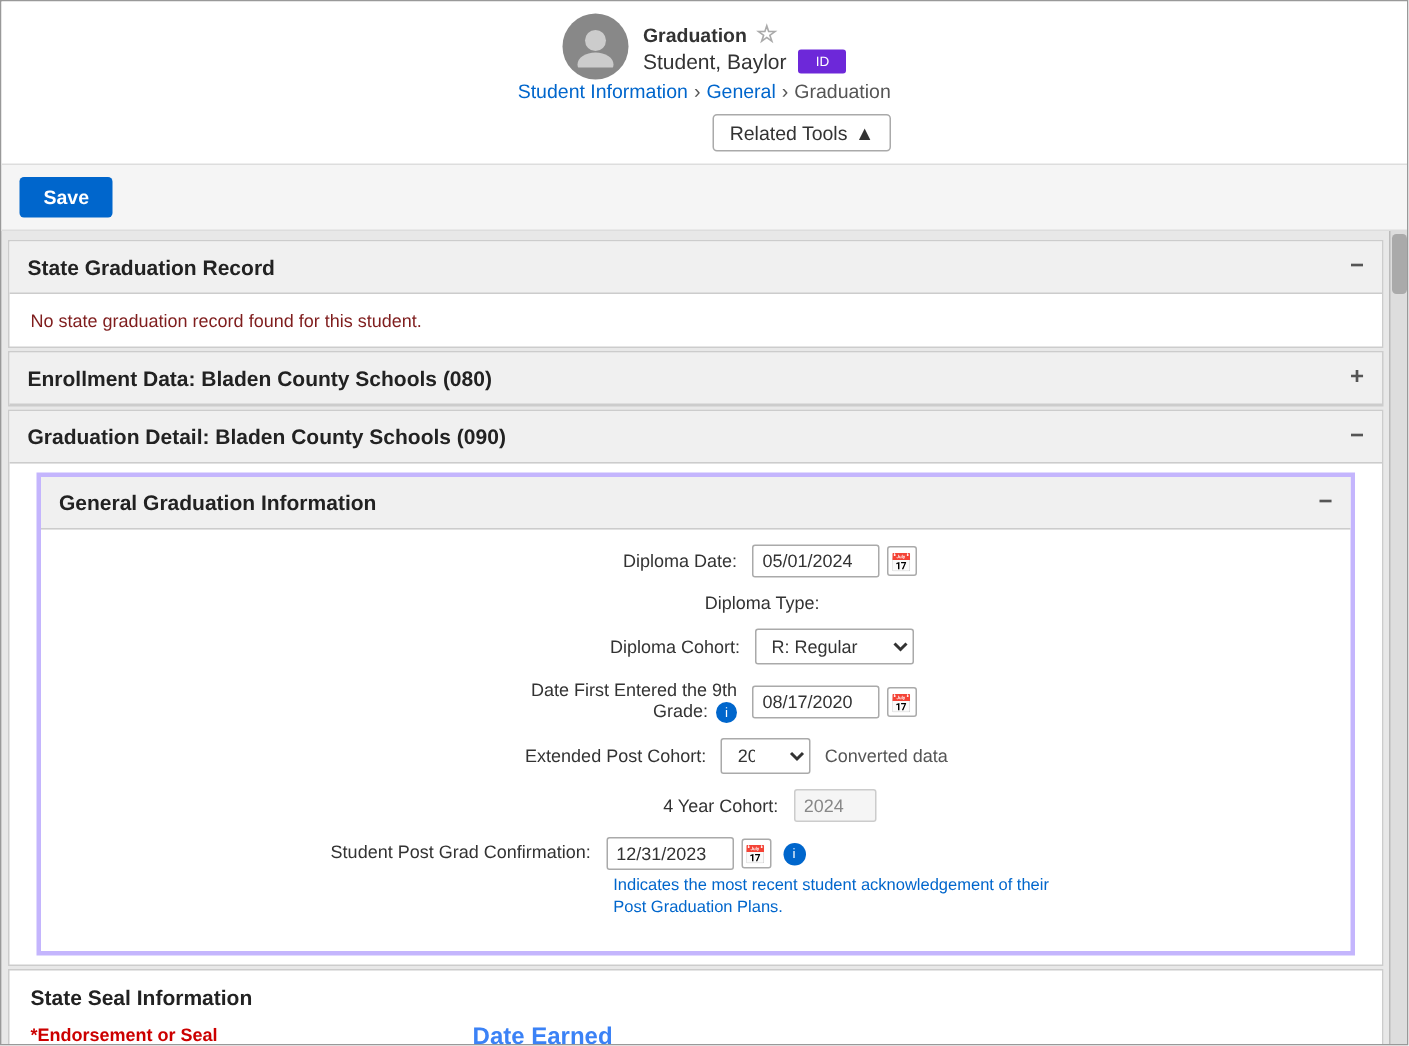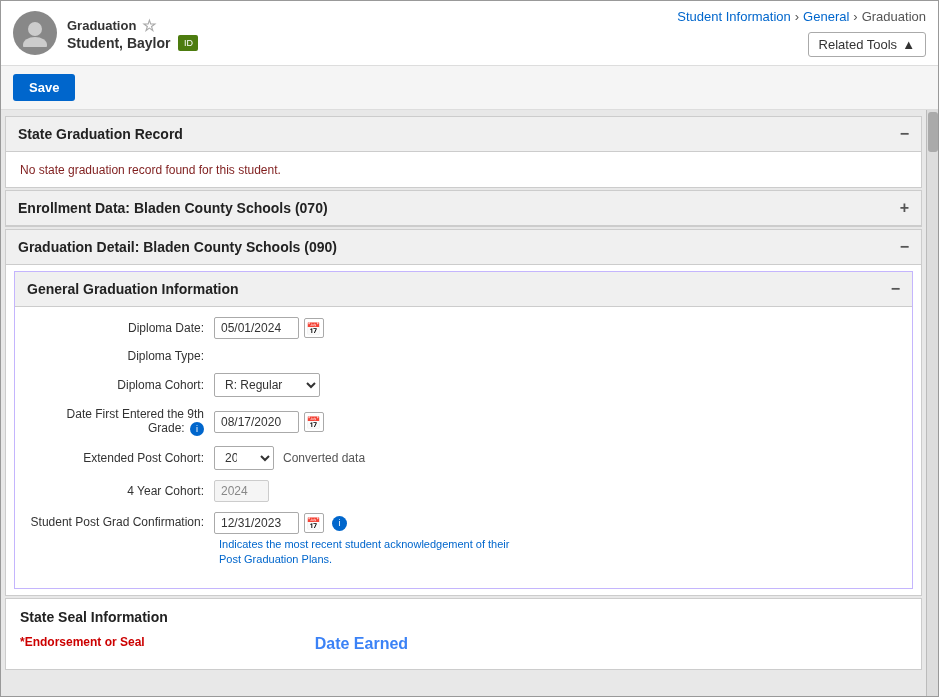--- a/index.html
+++ b/index.html
@@ -1,30 +1,30 @@
 <!DOCTYPE html>
 <html><head>
   <meta charset="utf-8">
   <style>
     * { box-sizing: border-box; margin: 0; padding: 0; font-family: Arial, sans-serif; font-size: 13px; }
     body { background: #e8e8e8; width: 939px; height: 697px; overflow: hidden; }
 
     .app-container { width: 939px; height: 697px; background: #fff; display: flex; flex-direction: column; border: 1px solid #999; }
 
     
-    .header { background: #fff; padding: 8px 12px; border-bottom: 1px solid #ddd; display: flex; align-items: center; justify-content: space-between; }
+    .header { background: #fff; padding: 8px 12px; border-bottom: 1px solid #ddd; display: flex; align-items: center; justify-content: space-between; flex-direction: column; }
     .header-left { display: flex; align-items: center; gap: 10px; }
     .avatar { width: 44px; height: 44px; background: #888; border-radius: 50%; display: flex; align-items: center; justify-content: center; }
     .avatar svg { fill: #ccc; }
     .header-title { display: flex; flex-direction: column; }
     .title-row { display: flex; align-items: center; gap: 6px; font-size: 18px; font-weight: bold; color: #333; }
     .star-icon { color: #aaa; font-size: 16px; cursor: pointer; }
     .student-row { display: flex; align-items: center; gap: 8px; color: #333; font-size: 13px; }
-    .student-name { font-weight: bold; font-size: 14px; }
-    .id-icon { display: inline-block; width: 20px; height: 16px; background: #4d7c0f; color: white; font-size: 9px; text-align: center; line-height: 16px; border-radius: 2px; }
+    .student-name { font-weight: normal; font-size: 14px; }
+    .id-icon { display: inline-block; width: 32px; height: 16px; background: #6d28d9; color: white; font-size: 9px; text-align: center; line-height: 16px; border-radius: 2px; }
     .student-meta { color: #555; }
     .header-right { display: flex; flex-direction: column; align-items: flex-end; gap: 8px; }
     .breadcrumb { font-size: 12px; color: #0066cc; display: flex; align-items: center; gap: 4px; }
     .breadcrumb span { color: #555; }
     .breadcrumb a { color: #0066cc; text-decoration: none; cursor: pointer; }
     .related-tools-btn { background: #fff; border: 1px solid #aaa; padding: 4px 10px; border-radius: 3px; cursor: pointer; display: flex; align-items: center; gap: 5px; font-size: 13px; color: #333; }
 
     
     .save-bar { background: #f5f5f5; padding: 8px 12px; border-bottom: 1px solid #ddd; }
     .save-btn { background: #0066cc; color: white; border: none; padding: 6px 16px; border-radius: 3px; cursor: pointer; font-size: 13px; font-weight: bold; }
@@ -36,21 +36,21 @@
 
     
     .section { background: #fff; margin-bottom: 0; border: 1px solid #ccc; margin: 2px 0; }
     .section-header { background: #f0f0f0; padding: 8px 12px; display: flex; justify-content: space-between; align-items: center; border-bottom: 1px solid #ccc; cursor: pointer; }
     .section-header h3 { font-size: 14px; font-weight: bold; color: #222; }
     .section-toggle { font-size: 16px; color: #555; cursor: pointer; font-weight: bold; }
     .section-body { padding: 10px 14px; }
     .no-record-text { color: #7f1d1d; font-size: 12px; }
 
     
-    .form-row { display: flex; align-items: center; margin-bottom: 10px; }
+    .form-row { display: flex; align-items: center; margin-bottom: 10px; justify-content: center; }
     .form-label { text-align: right; width: 185px; min-width: 185px; padding-right: 10px; color: #333; font-size: 12px; font-weight: normal; }
     .form-label .info-icon { display: inline-block; width: 14px; height: 14px; background: #0066cc; color: white; border-radius: 50%; font-size: 9px; text-align: center; line-height: 14px; cursor: pointer; margin-left: 2px; }
     .form-control { display: flex; align-items: center; gap: 5px; }
     .date-input { border: 1px solid #aaa; padding: 3px 6px; border-radius: 2px; width: 85px; font-size: 12px; color: #333; }
     .cal-icon { display: inline-block; width: 20px; height: 20px; background: #fff; border: 1px solid #aaa; border-radius: 2px; cursor: pointer; text-align: center; line-height: 20px; font-size: 12px; color: #555; }
     .select-control { border: 1px solid #aaa; padding: 3px 20px 3px 6px; border-radius: 2px; font-size: 12px; color: #333; appearance: auto; background: #fff; }
     .text-label { color: #555; font-size: 12px; margin-left: 4px; }
     .readonly-input { border: 1px solid #ccc; background: #f5f5f5; padding: 3px 6px; border-radius: 2px; width: 55px; font-size: 12px; color: #888; }
 
     
@@ -119,33 +119,33 @@
             <h3>State Graduation Record</h3>
             <span class="section-toggle">−</span>
           </div>
           <div class="section-body">
             <span class="no-record-text">No state graduation record found for this student.</span>
           </div>
         </div>
 
         <div class="section">
           <div class="section-header">
-            <h3>Enrollment Data: Bladen County Schools (070)</h3>
+            <h3>Enrollment Data: Bladen County Schools (080)</h3>
             <span class="section-toggle">+</span>
           </div>
         </div>
 
         <div class="section">
           <div class="section-header">
             <h3>Graduation Detail: Bladen County Schools (090)</h3>
             <span class="section-toggle">−</span>
           </div>
           <div class="section-body" style="padding:2px 0">
 
-            <div class="section" style="margin:4px 8px; border:1px solid #c4b5fd;">
+            <div class="section" style="margin:4px 18px; border:3px solid #c4b5fd;">
               <div class="section-header">
                 <h3>General Graduation Information</h3>
                 <span class="section-toggle">−</span>
               </div>
               <div class="section-body">
 
                 <div class="form-row">
                   <div class="form-label">Diploma Date:</div>
                   <div class="form-control">
                     <input type="text" class="date-input" value="05/01/2024" style="">

